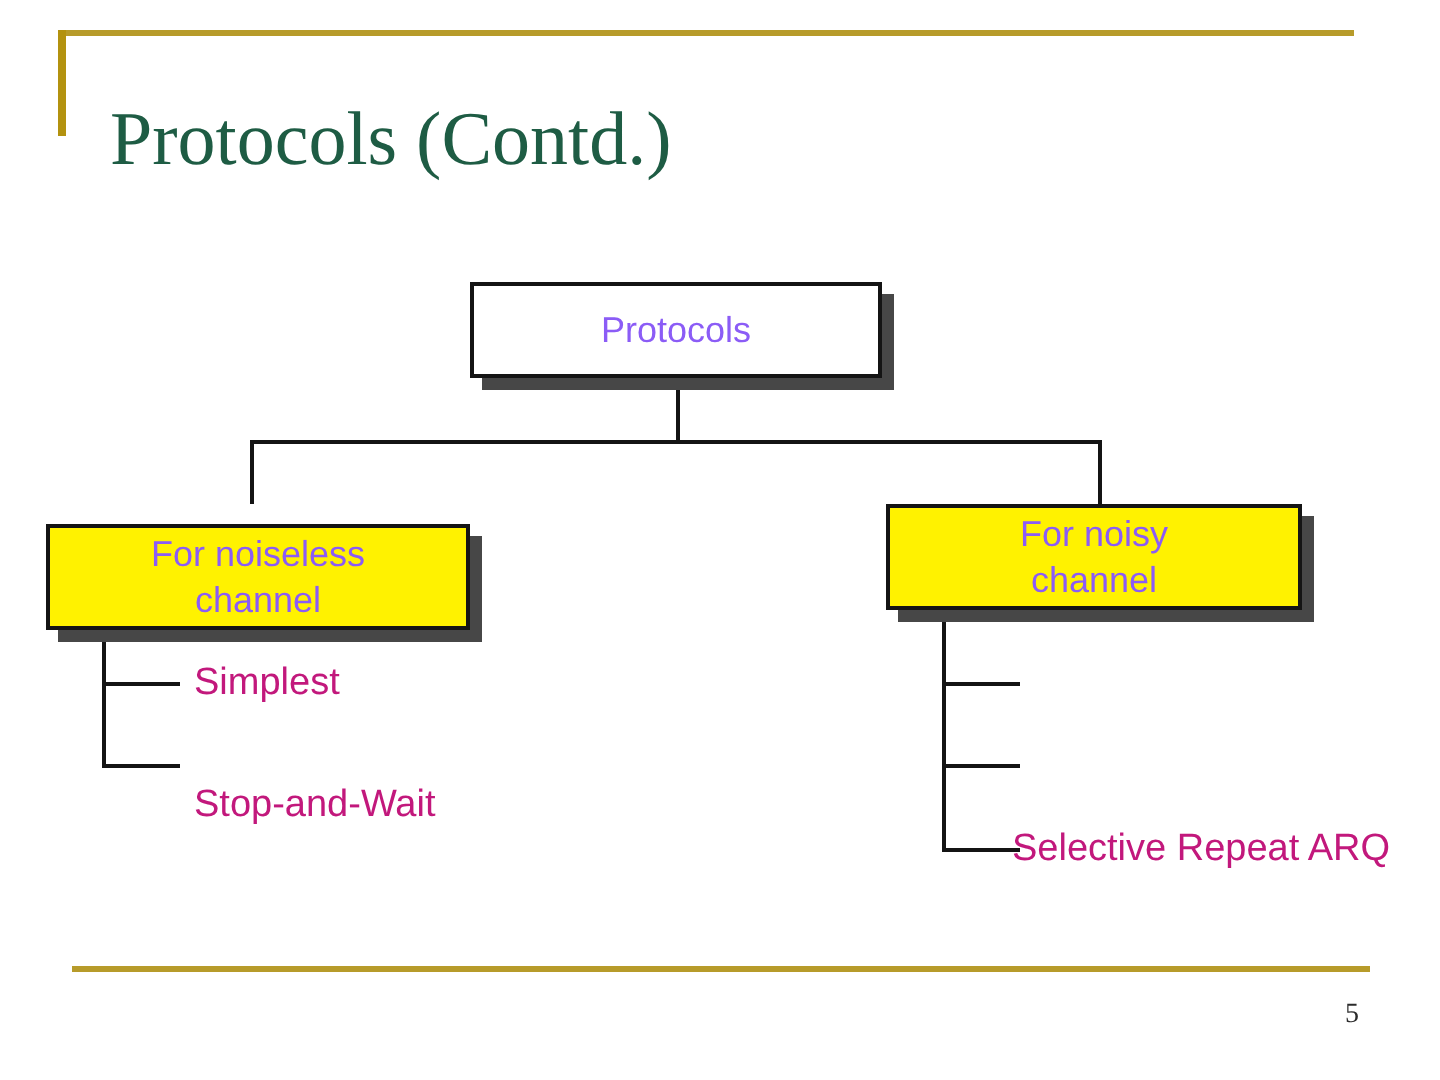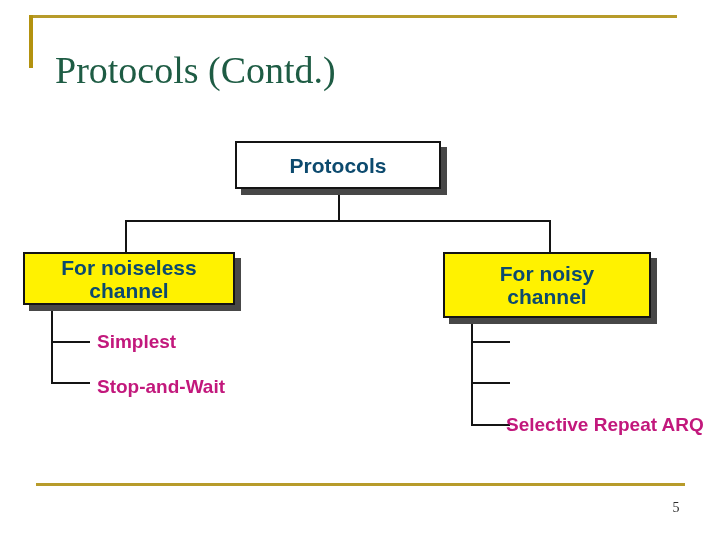--- a/index.html
+++ b/index.html
@@ -42,28 +42,28 @@
   .node-box {
     position: absolute;
     box-sizing: border-box;
     border: 2px solid #141414;
     box-shadow: 6px 6px 0 #474747;
     display: flex;
     flex-direction: column;
     align-items: center;
     justify-content: center;
     text-align: center;
-    color: #0c4a6e;
-    font-size: 21px;
-    font-weight: 700;
+    color: #8b5cf6;
+    font-size: 18px;
+    font-weight: 400;
     line-height: 23px;
   }
   .root-box   { left: 235px; top: 141px; width: 206px; height: 48px; background: #ffffff; }
-  .left-box   { left: 23px;  top: 252px; width: 212px; height: 53px; background: #fff200; }
-  .right-box  { left: 443px; top: 252px; width: 208px; height: 66px; background: #fff200; }
+  .left-box   { left: 23px;  top: 262px; width: 212px; height: 53px; background: #fff200; }
+  .right-box  { left: 443px; top: 252px; width: 208px; height: 53px; background: #fff200; }
 
   
   .line { position: absolute; background: #141414; }
   .root-stub   { left: 338px; top: 189px; width: 2px;  height: 33px; }
   .h-connector { left: 126px; top: 220px; width: 425px; height: 2px; }
   .drop-left   { left: 125px; top: 220px; width: 2px;  height: 32px; }
   .drop-right  { left: 549px; top: 220px; width: 2px;  height: 32px; }
 
   .branch-v-left  { left: 51px;  top: 305px; width: 2px; height: 79px; }
   .branch-v-right { left: 471px; top: 305px; width: 2px; height: 121px; }
@@ -73,26 +73,26 @@
   .tick-l2 { left: 53px;  top: 382px; }
   .tick-r1 { left: 473px; top: 341px; }
   .tick-r2 { left: 473px; top: 382px; }
   .tick-r3 { left: 473px; top: 424px; }
 
   
   .leaf {
     position: absolute;
     color: #c2187c;
     font-size: 19px;
-    font-weight: 700;
+    font-weight: 400;
     line-height: 22px;
     white-space: nowrap;
   }
   .leaf-l1 { left: 97px;  top: 331px; }
-  .leaf-l2 { left: 97px;  top: 376px; }
+  .leaf-l2 { left: 97px;  top: 392px; }
   .leaf-r1 { left: 517px; top: 331px; }
   .leaf-r2 { left: 517px; top: 372px; }
   .leaf-r3 { left: 506px; top: 414px; }
 
   
   .page-number {
     position: absolute; left: 666px; top: 500px;
     width: 20px; text-align: center;
     font-family: "Liberation Serif", serif;
     font-size: 14px;

